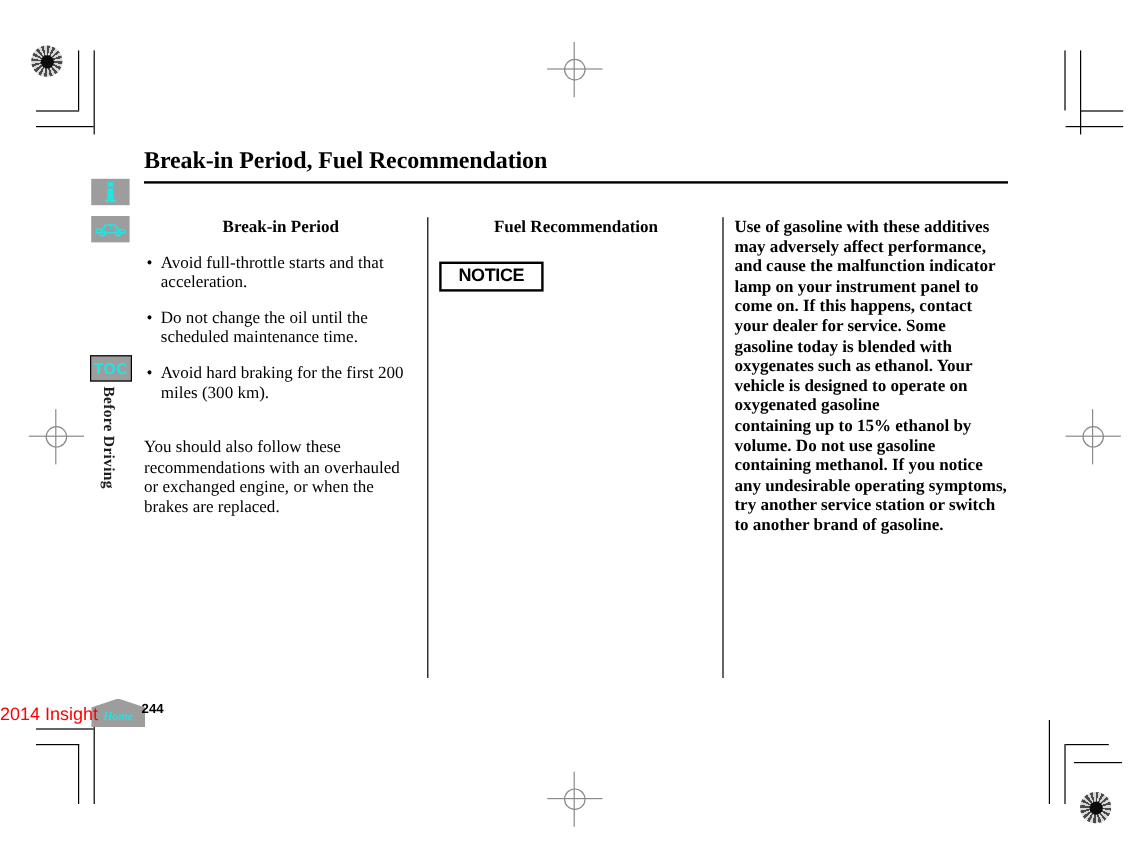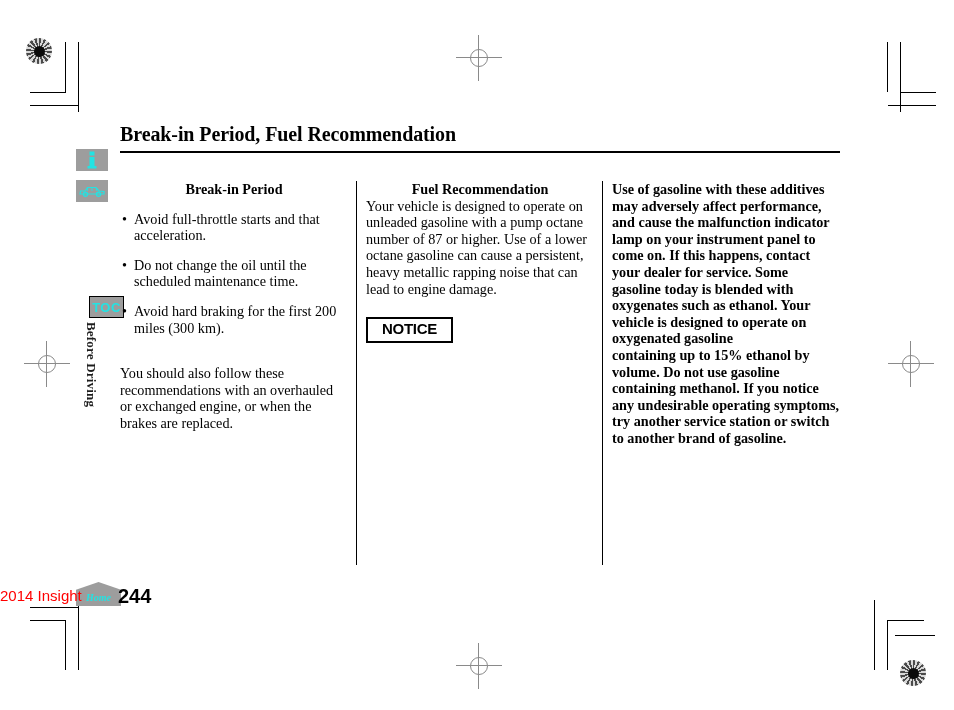--- a/index.html
+++ b/index.html
@@ -85,21 +85,21 @@
     background: #9d9d9d;
     display: flex;
     align-items: center;
     justify-content: center;
   }
   #icon-info { left: 76px; top: 149px; }
   #icon-vehicle { left: 76px; top: 180px; }
 
   #toc-tab {
     position: absolute;
-    left: 89px;
+    left: 75px;
     top: 296px;
     width: 35px;
     height: 22px;
     background: #9d9d9d;
     border: 1px solid #000;
     box-sizing: border-box;
     color: #23e3e3;
     font-family: "Liberation Sans", sans-serif;
     font-weight: bold;
     font-size: 13px;
@@ -209,21 +209,21 @@
     font-weight: bold;
     font-size: 10px;
   }
 
   #page-number {
     position: absolute;
     left: 118px;
     top: 585px;
     font-family: "Liberation Sans", sans-serif;
     font-weight: bold;
-    font-size: 20px;
+    font-size: 11px;
   }
 
   #model-label {
     position: absolute;
     left: 0;
     top: 587px;
     width: 954px;
     text-align: left;
     color: #ff0000;
     font-family: "Liberation Sans", sans-serif;
@@ -307,21 +307,20 @@
   <ul class="bullets">
     <li>Avoid full-throttle starts and that acceleration.</li>
     <li>Do not change the oil until the scheduled maintenance time.</li>
     <li>Avoid hard braking for the first 200 miles (300 km).</li>
   </ul>
   <p class="spaced">You should also follow these recommendations with an overhauled or exchanged engine, or when the brakes are replaced.</p>
 </div>
 
 <div class="col" id="col-2">
   <h2>Fuel Recommendation</h2>
-  <p>Your vehicle is designed to operate on unleaded gasoline with a pump octane number of 87 or higher. Use of a lower octane gasoline can cause a persistent, heavy metallic rapping noise that can lead to engine damage.</p>
   <div id="notice-box">NOTICE</div>
 </div>
 
 <div class="col" id="col-3">
   <p>Use of gasoline with these additives may adversely affect performance, and cause the malfunction indicator lamp on your instrument panel to come on. If this happens, contact your dealer for service. Some gasoline today is blended with oxygenates such as ethanol. Your vehicle is designed to operate on oxygenated gasoline</p>
   <p>containing up to 15% ethanol by volume. Do not use gasoline containing methanol. If you notice any undesirable operating symptoms, try another service station or switch to another brand of gasoline.</p>
 </div>
 
 <div id="home-button">
   <div class="house"></div>

